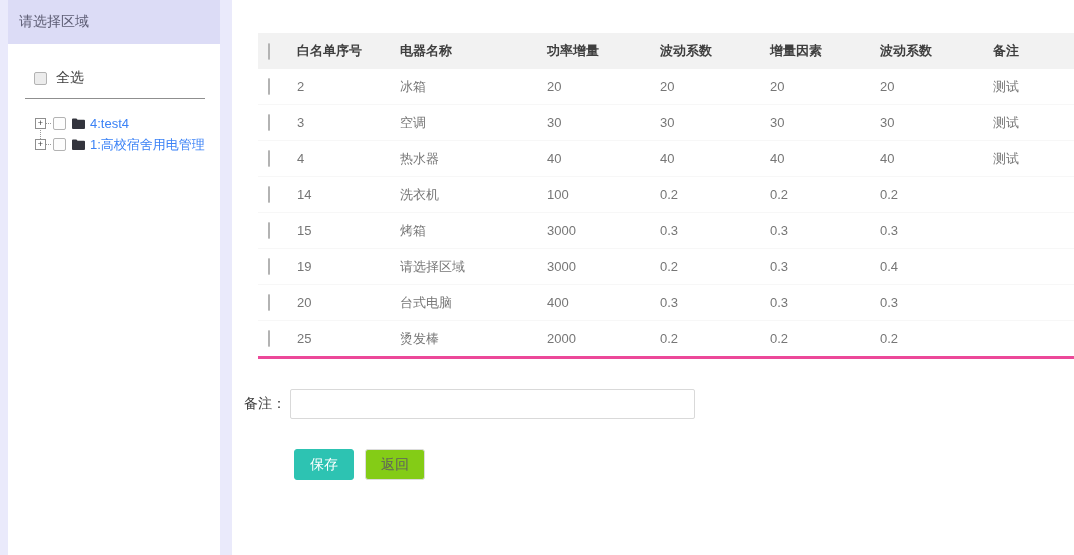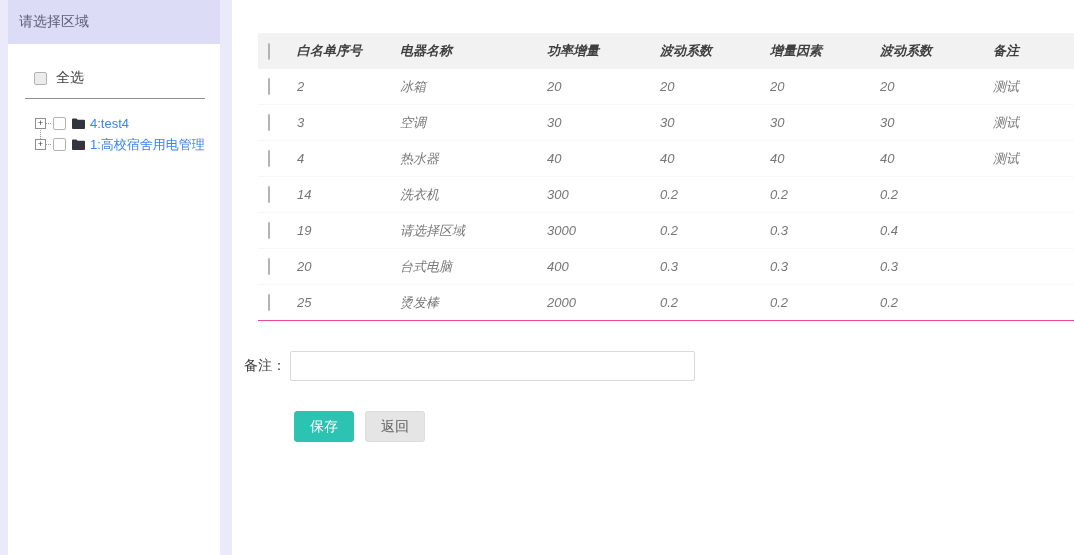--- a/index.html
+++ b/index.html
@@ -38,22 +38,21 @@
   }
   .cb.white{background:#fdfdfd;border-radius:2px;}
   .tree-node .cb{margin-left:2px;}
   .folder{margin:0 5px 0 6px;flex:0 0 auto;display:inline-flex;}
   .tree-label{font-size:13px;color:#3b82f6;cursor:pointer;white-space:nowrap;}
   
   #main{left:232px;right:0;}
   #main .panel-header{padding-left:13px;}
   .wl-table{
     margin:33px 0 0 26px;width:816px;border-collapse:collapse;table-layout:fixed;
-    border-bottom:1px solid #ec4899;
-    font-style:italic;
+    border-bottom:3px solid #ec4899;
   }
   .wl-table th{
     background:#f2f2f2;height:36px;text-align:left;font-size:13px;color:#3f3f3f;
     font-weight:bold;padding:0;
   }
   .wl-table td{height:35px;font-size:13px;color:#767676;padding:0;border-bottom:1px solid #f7f7f7;}
   .wl-table tr:last-child td{border-bottom:none;}
   .col-cb{width:39px;}
   .col-1{width:103px;}.col-2{width:147px;}.col-3{width:113px;}.col-4{width:110px;}
   .col-5{width:110px;}.col-6{width:113px;}.col-7{width:81px;}
@@ -64,21 +63,21 @@
     width:405px;height:30px;box-sizing:border-box;border:1px solid #d9d9d9;border-radius:2px;
     font-size:13px;color:#555;padding:0 8px;outline:none;background:#fff;
   }
   .button-row{display:flex;align-items:center;margin:29px 0 0 26px;gap:11px;padding-left:36px;}
   .btn{
     font-size:14px;border-radius:3px;cursor:pointer;box-sizing:border-box;
     height:31px;padding:0 15px;display:inline-flex;align-items:center;justify-content:center;
     font-family:inherit;
   }
   .btn-save{background:#2dc3b2;color:#ffffff;border:1px solid #2dc3b2;}
-  .btn-back{background:#e5e5e5;color:#5f5f5f;border:1px solid #dcdcdc;}
+  .btn-back{background:#84cc16;color:#5f5f5f;border:1px solid #dcdcdc;}
 </style>
 </head>
 <body>
 
 <div class="panel" id="sidebar">
   <div class="panel-header">请选择区域</div>
   <div class="select-all-row">
     <span class="cb"></span>
     <span class="select-all-label">全选</span>
   </div>
@@ -163,24 +162,34 @@
           <td>40</td>
           <td>40</td>
           <td>40</td>
           <td>40</td>
           <td>测试</td>
         </tr>
         <tr>
           <td class="cell-cb"><span class="cb"></span></td>
           <td>14</td>
           <td>洗衣机</td>
-          <td>300</td>
-          <td>0.2</td>
-          <td>0.2</td>
-          <td>0.2</td>
+          <td>100</td>
+          <td>0.2</td>
+          <td>0.2</td>
+          <td>0.2</td>
+          <td></td>
+        </tr>
+        <tr>
+          <td class="cell-cb"><span class="cb"></span></td>
+          <td>15</td>
+          <td>烤箱</td>
+          <td>3000</td>
+          <td>0.3</td>
+          <td>0.3</td>
+          <td>0.3</td>
           <td></td>
         </tr>
         <tr>
           <td class="cell-cb"><span class="cb"></span></td>
           <td>19</td>
           <td>请选择区域</td>
           <td>3000</td>
           <td>0.2</td>
           <td>0.3</td>
           <td>0.4</td>

